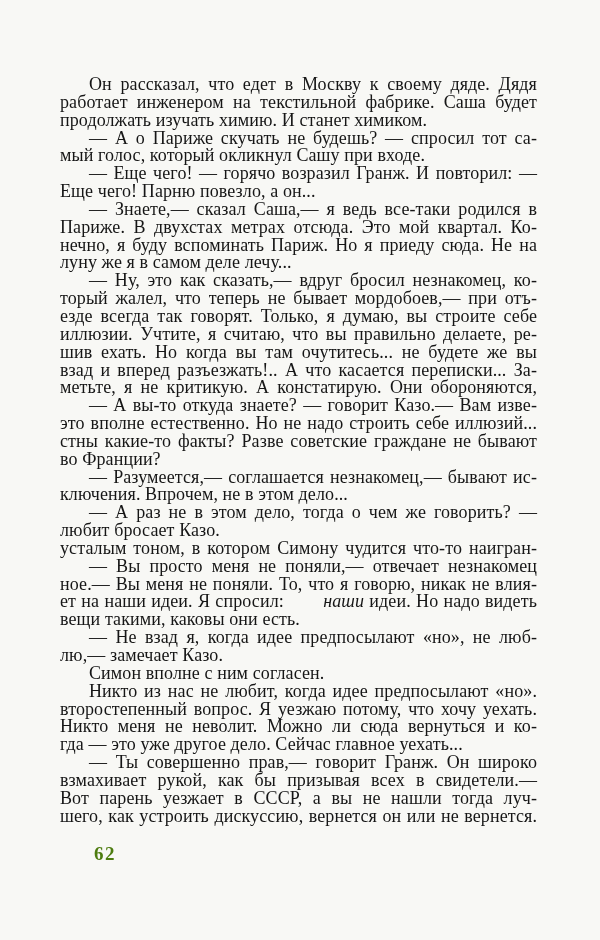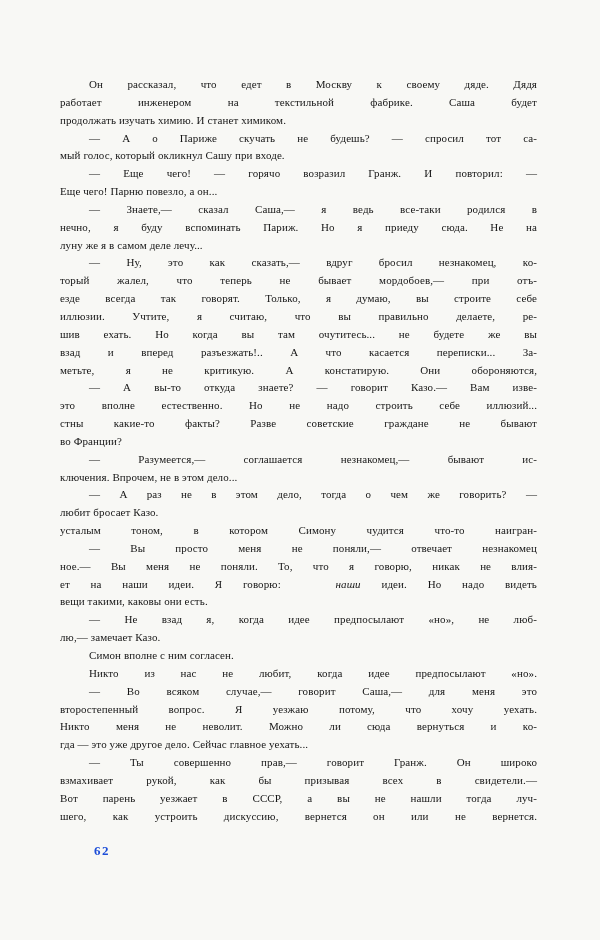--- a/index.html
+++ b/index.html
@@ -18,21 +18,21 @@
     background: #f8f8f5;
     overflow: hidden;
     font-family: "Liberation Serif", "DejaVu Serif", serif;
     color: #161616;
   }
   .text-block {
     position: absolute;
     left: 60px;
     top: 76px;
     width: 477px;
-    font-size: 11px;
+    font-size: 18px;
     line-height: 17.85px;
     letter-spacing: 0.1px;
   }
   .line {
     text-align: justify;
     text-align-last: justify;
     white-space: normal;
   }
   .line.last {
     text-align-last: left;
@@ -41,66 +41,66 @@
     text-indent: 29px;
   }
   .italic {
     font-style: italic;
     margin-left: 34px;
   }
   .page-number {
     position: absolute;
     left: 94px;
     top: 843px;
-    font-size: 13px;
+    font-size: 19px;
     font-weight: bold;
     letter-spacing: 1.5px;
-    color: #1d4ed8;
+    color: #4d7c0f;
   }
 </style>
 </head>
 <body>
 
 <div class="scan-page">
   <div class="text-block">
       <div class="line indent"><span>Он рассказал, что едет в Москву к своему дяде. Дядя</span></div>
       <div class="line"><span>работает инженером на текстильной фабрике. Саша будет</span></div>
       <div class="line last"><span>продолжать изучать химию. И станет химиком.</span></div>
       <div class="line indent"><span>— А о Париже скучать не будешь? — спросил тот са-</span></div>
       <div class="line last"><span>мый голос, который окликнул Сашу при входе.</span></div>
       <div class="line indent"><span>— Еще чего! — горячо возразил Гранж. И повторил: —</span></div>
       <div class="line last"><span>Еще чего! Парню повезло, а он...</span></div>
       <div class="line indent"><span>— Знаете,— сказал Саша,— я ведь все-таки родился в</span></div>
+      <div class="line"><span>Париже. В двухстах метрах отсюда. Это мой квартал. Ко-</span></div>
       <div class="line"><span>нечно, я буду вспоминать Париж. Но я приеду сюда. Не на</span></div>
       <div class="line last"><span>луну же я в самом деле лечу...</span></div>
       <div class="line indent"><span>— Ну, это как сказать,— вдруг бросил незнакомец, ко-</span></div>
       <div class="line"><span>торый жалел, что теперь не бывает мордобоев,— при отъ-</span></div>
       <div class="line"><span>езде всегда так говорят. Только, я думаю, вы строите себе</span></div>
       <div class="line"><span>иллюзии. Учтите, я считаю, что вы правильно делаете, ре-</span></div>
       <div class="line"><span>шив ехать. Но когда вы там очутитесь... не будете же вы</span></div>
       <div class="line"><span>взад и вперед разъезжать!.. А что касается переписки... За-</span></div>
       <div class="line"><span>метьте, я не критикую. А констатирую. Они обороняются,</span></div>
       <div class="line indent"><span>— А вы-то откуда знаете? — говорит Казо.— Вам изве-</span></div>
       <div class="line"><span>это вполне естественно. Но не надо строить себе иллюзий...</span></div>
       <div class="line"><span>стны какие-то факты? Разве советские граждане не бывают</span></div>
       <div class="line last"><span>во Франции?</span></div>
       <div class="line indent"><span>— Разумеется,— соглашается незнакомец,— бывают ис-</span></div>
       <div class="line last"><span>ключения. Впрочем, не в этом дело...</span></div>
       <div class="line indent"><span>— А раз не в этом дело, тогда о чем же говорить? —</span></div>
       <div class="line last"><span>любит бросает Казо.</span></div>
       <div class="line"><span>усталым тоном, в котором Симону чудится что-то наигран-</span></div>
       <div class="line indent"><span>— Вы просто меня не поняли,— отвечает незнакомец</span></div>
       <div class="line"><span>ное.— Вы меня не поняли. То, что я говорю, никак не влия-</span></div>
-      <div class="line"><span>ет на наши идеи. Я говорю: </span><span class="italic">наши</span><span> идеи. Но надо видеть</span></div>
+      <div class="line"><span>ет на наши идеи. Я спросил: </span><span class="italic">наши</span><span> идеи. Но надо видеть</span></div>
       <div class="line last"><span>вещи такими, каковы они есть.</span></div>
       <div class="line indent"><span>— Не взад я, когда идее предпосылают «но», не люб-</span></div>
       <div class="line last"><span>лю,— замечает Казо.</span></div>
       <div class="line indent last"><span>Симон вполне с ним согласен.</span></div>
       <div class="line indent"><span>Никто из нас не любит, когда идее предпосылают «но».</span></div>
-      <div class="line indent"><span>— Во всяком случае,— говорит Саша,— для меня это</span></div>
       <div class="line"><span>второстепенный вопрос. Я уезжаю потому, что хочу уехать.</span></div>
       <div class="line"><span>Никто меня не неволит. Можно ли сюда вернуться и ко-</span></div>
       <div class="line last"><span>гда — это уже другое дело. Сейчас главное уехать...</span></div>
       <div class="line indent"><span>— Ты совершенно прав,— говорит Гранж. Он широко</span></div>
       <div class="line"><span>взмахивает рукой, как бы призывая всех в свидетели.—</span></div>
       <div class="line"><span>Вот парень уезжает в СССР, а вы не нашли тогда луч-</span></div>
       <div class="line"><span>шего, как устроить дискуссию, вернется он или не вернется.</span></div>
     </div>
   <div class="page-number">62</div>
 </div>

